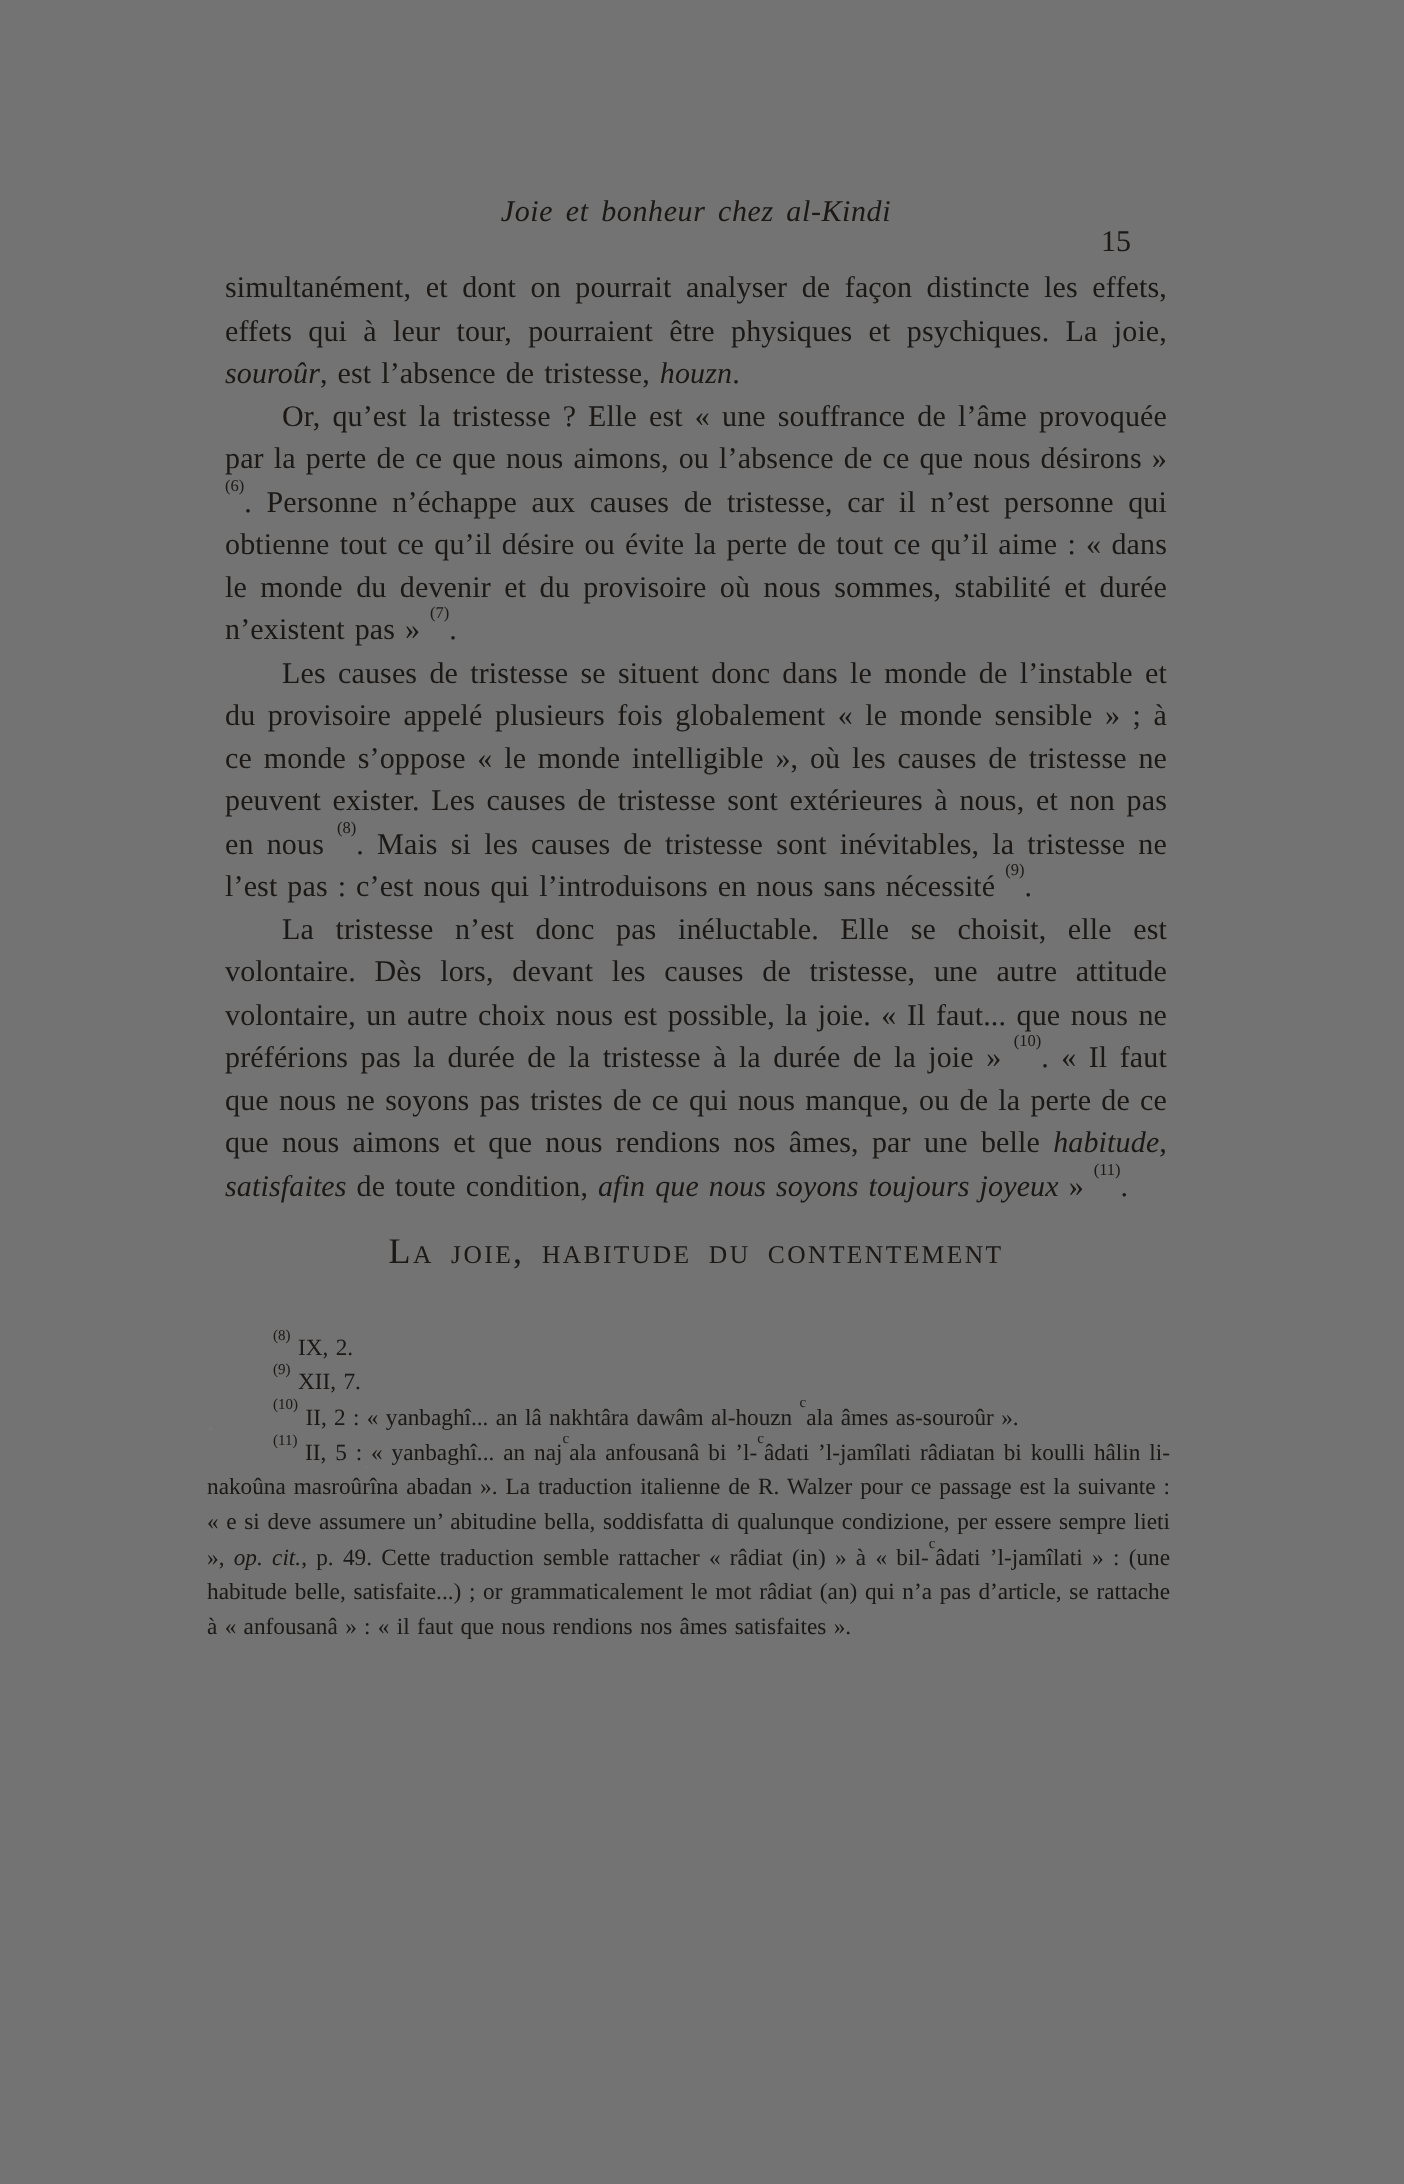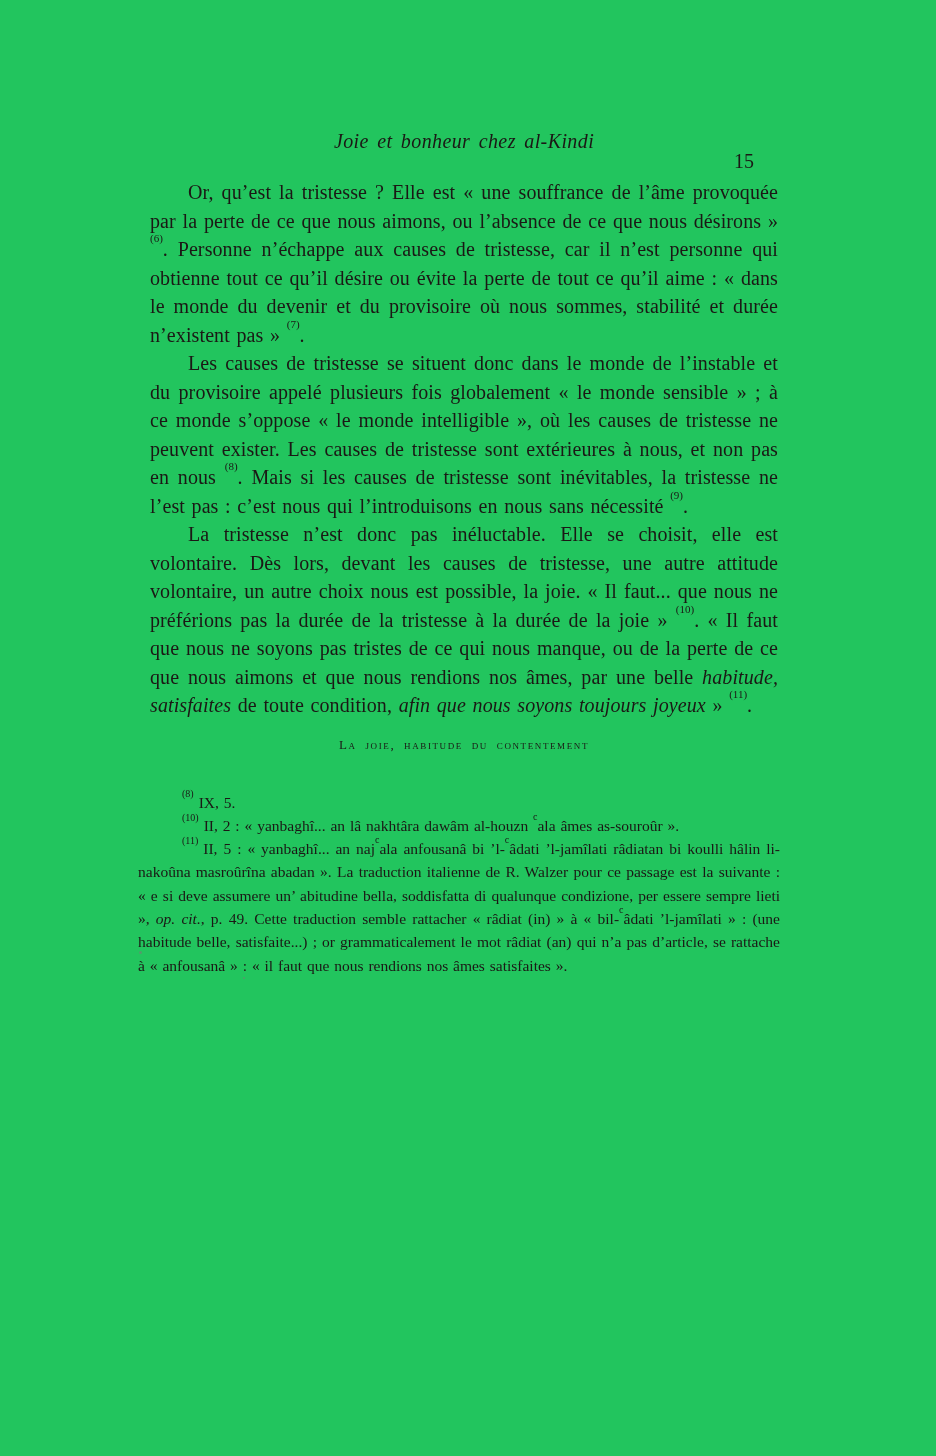--- a/index.html
+++ b/index.html
@@ -1,21 +1,21 @@
 <!DOCTYPE html>
 <html lang="fr"><head>
 <meta charset="utf-8">
 <style>
   html, body { margin: 0; padding: 0; background: #e9e7e2; }
   .page {
     position: relative;
     width: 936px;
     height: 1456px;
     margin: 0 auto;
-    background: #22c55e;
+    background: #737373;
     color: #1b1815;
     font-family: "Liberation Serif", "DejaVu Serif", serif;
     overflow: hidden;
   }
   .content {
     position: absolute;
     left: 150px;
     top: 130px;
     width: 628px;
   }
@@ -50,21 +50,21 @@
   .body-text p.indent { text-indent: 38px; font-family: Liberation Serif, serif; }
   sup.ref {
     font-size: 11px;
     line-height: 0;
     position: relative;
     top: -6px;
     letter-spacing: 0;
   }
   .section-heading {
     font-weight: normal;
-    font-size: 13px;
+    font-size: 24px;
     font-variant: small-caps;
     letter-spacing: 1.6px;
     word-spacing: 4px;
     text-align: center;
     margin: 17px 0 15px 0;
   }
   .footnotes {
     margin-top: 38px;
     margin-left: -12px;
     width: 642px;
@@ -108,31 +108,33 @@
 
   <div class="content">
 
     <header class="page-header">
       <span class="running-title">Joie et bonheur chez al-Kindi</span>
       <span class="page-number">15</span>
     </header>
 
     <main class="body-text">
       <div id="paras-before">
+          <p><span>simultanément, et dont on pourrait analyser de façon distincte les effets, effets qui à leur tour, pourraient être physiques et psychiques. La joie, </span><i>souroûr</i><span>, est l’absence de tristesse, </span><i>houzn</i><span>.</span></p>
           <p class="indent"><span>Or, qu’est la tristesse ? Elle est « une souffrance de l’âme provoquée par la perte de ce que nous aimons, ou l’absence de ce que nous désirons » </span><sup class="ref">(6)</sup><span>. Personne n’échappe aux causes de tristesse, car il n’est personne qui obtienne tout ce qu’il désire ou évite la perte de tout ce qu’il aime : « dans le monde du devenir et du provisoire où nous sommes, stabilité et durée n’existent pas » </span><sup class="ref">(7)</sup><span>.</span></p>
           <p class="indent"><span>Les causes de tristesse se situent donc dans le monde de l’instable et du provisoire appelé plusieurs fois globalement « le monde sensible » ; à ce monde s’oppose « le monde intelligible », où les causes de tristesse ne peuvent exister. Les causes de tristesse sont extérieures à nous, et non pas en nous </span><sup class="ref">(8)</sup><span>. Mais si les causes de tristesse sont inévitables, la tristesse ne l’est pas : c’est nous qui l’introduisons en nous sans nécessité </span><sup class="ref">(9)</sup><span>.</span></p>
           <p class="indent"><span>La tristesse n’est donc pas inéluctable. Elle se choisit, elle est volontaire. Dès lors, devant les causes de tristesse, une autre attitude volontaire, un autre choix nous est possible, la joie. « Il faut... que nous ne préférions pas la durée de la tristesse à la durée de la joie » </span><sup class="ref">(10)</sup><span>. « Il faut que nous ne soyons pas tristes de ce qui nous manque, ou de la perte de ce que nous aimons et que nous rendions nos âmes, par une belle </span><i>habitude, satisfaites</i><span> de toute condition, </span><i>afin que nous soyons toujours joyeux</i><span> » </span><sup class="ref">(11)</sup><span>.</span></p>
         </div>
 
       <h2 class="section-heading">La joie, habitude du contentement</h2>
 
     </main>
 
     <footer class="footnotes">
       <div id="footnote-list">
-          <p><sup class="fn-marker">(8)</sup><span>IX, 5.</span></p>
+          <p><sup class="fn-marker">(8)</sup><span>IX, 2.</span></p>
+          <p><sup class="fn-marker">(9)</sup><span>XII, 7.</span></p>
           <p><sup class="fn-marker">(10)</sup><span>II, 2 : « yanbaghî... an lâ nakhtâra dawâm al-houzn </span><sup class="ayn">c</sup><span>ala âmes as-souroûr ».</span></p>
           <p><sup class="fn-marker">(11)</sup><span>II, 5 : « yanbaghî... an naj</span><sup class="ayn">c</sup><span>ala anfousanâ bi ’l-</span><sup class="ayn">c</sup><span>âdati ’l-jamîlati râdiatan bi koulli hâlin li-nakoûna masroûrîna abadan ». La traduction italienne de R. Walzer pour ce passage est la suivante : « e si deve assumere un’ abitudine bella, soddisfatta di qualunque condizione, per essere sempre lieti », </span><i>op. cit.</i><span>, p. 49. Cette traduction semble rattacher « râdiat (in) » à « bil-</span><sup class="ayn">c</sup><span>âdati ’l-jamîlati » : (une habitude belle, satisfaite...) ; or grammaticalement le mot râdiat (an) qui n’a pas d’article, se rattache à « anfousanâ » : « il faut que nous rendions nos âmes satisfaites ».</span></p>
         </div>
     </footer>
 
   </div>
 </div>
 
 </body></html>

